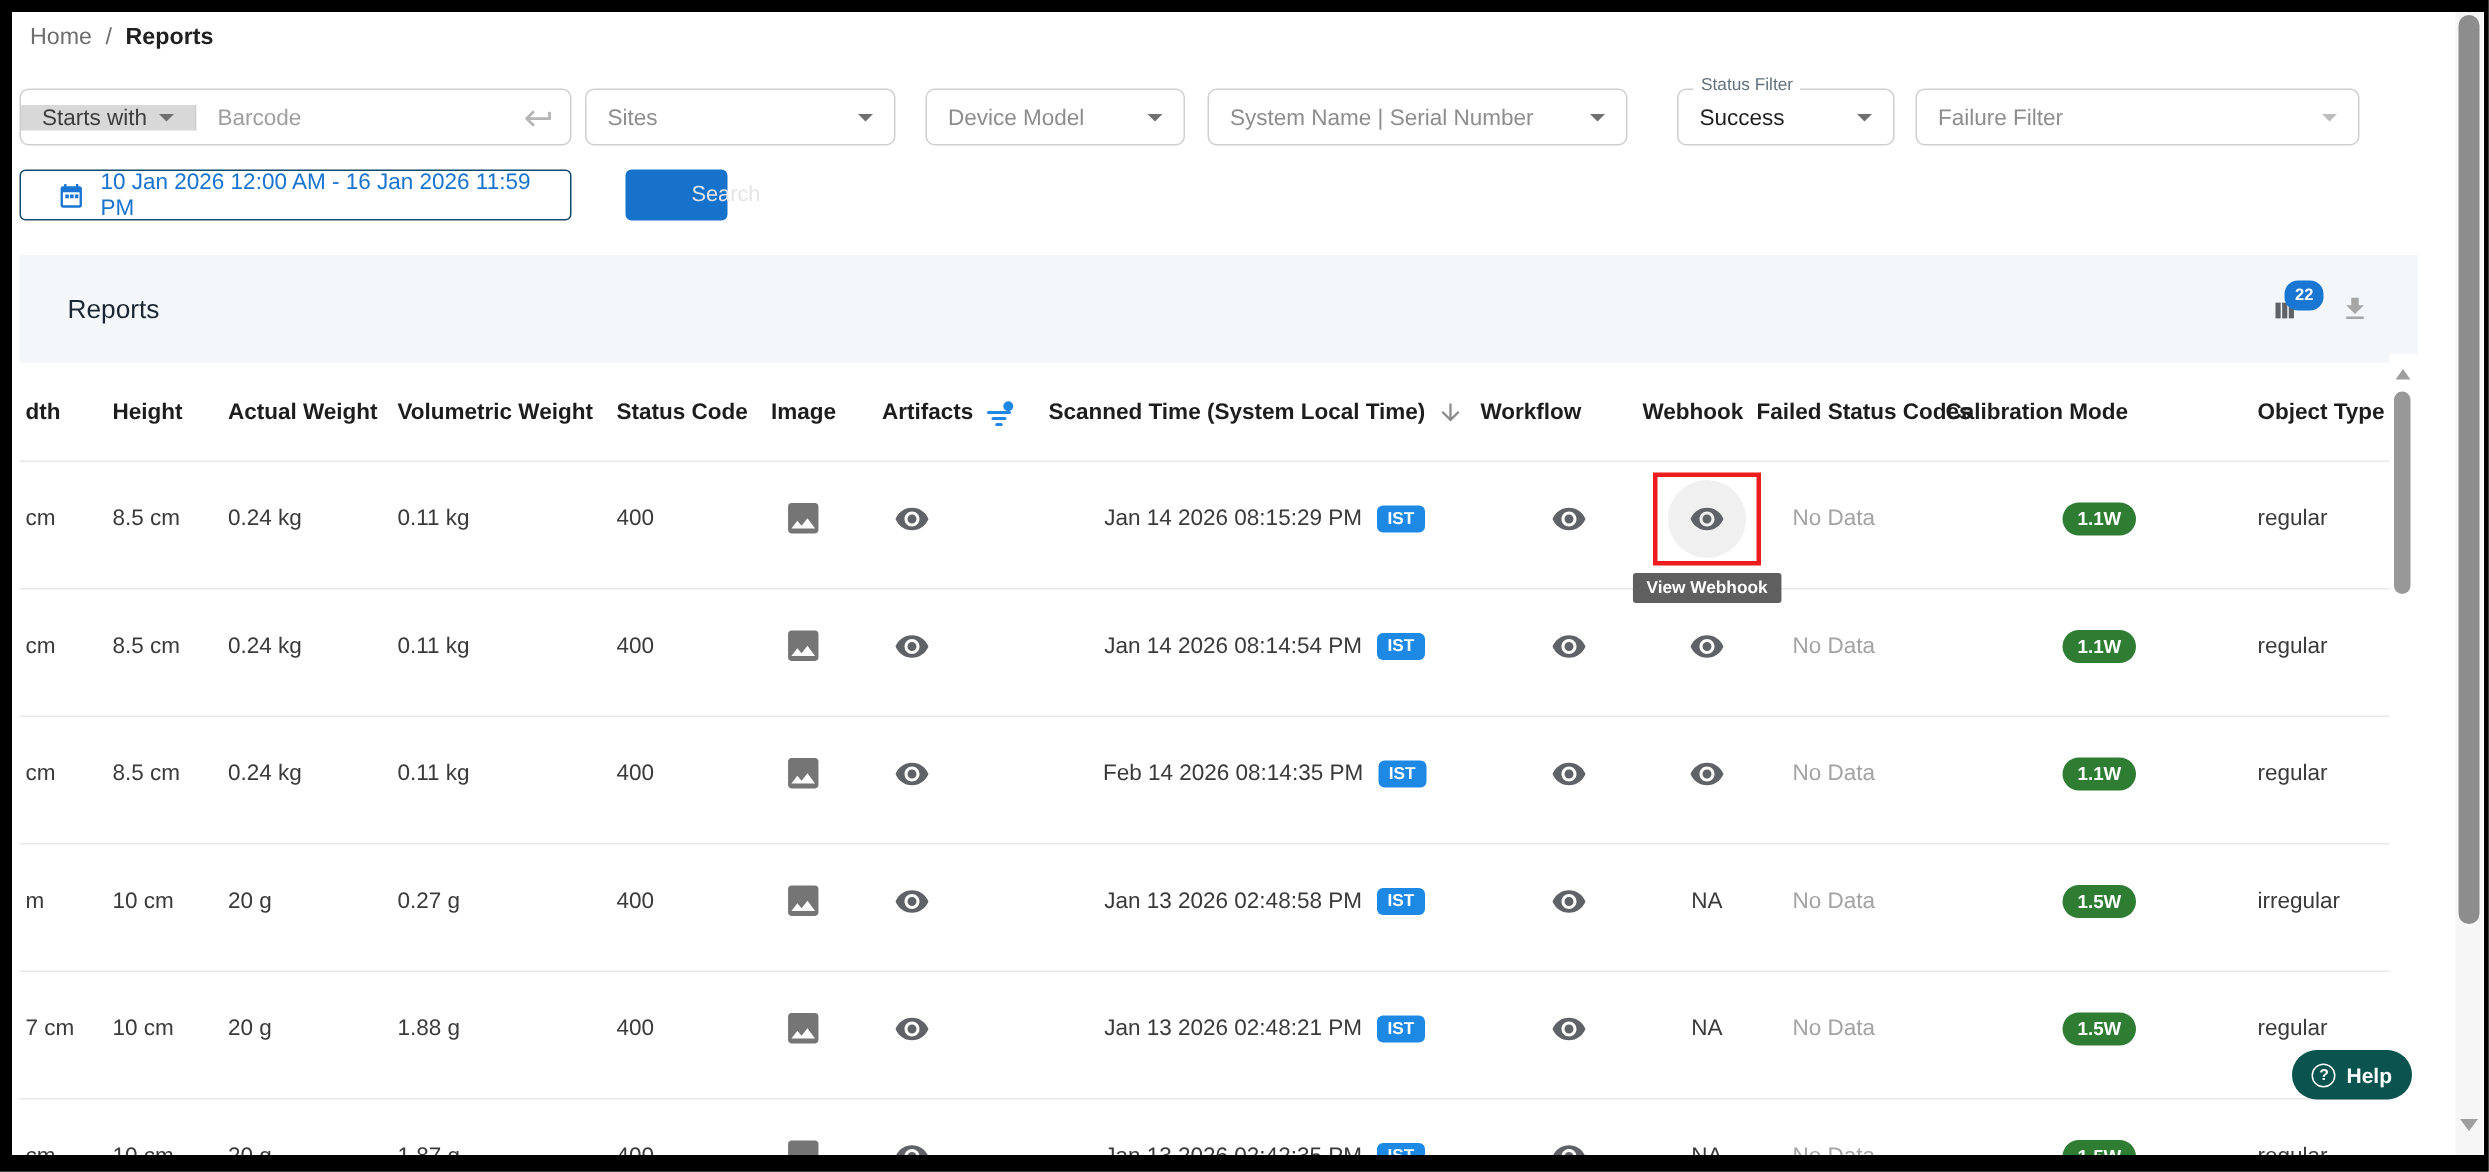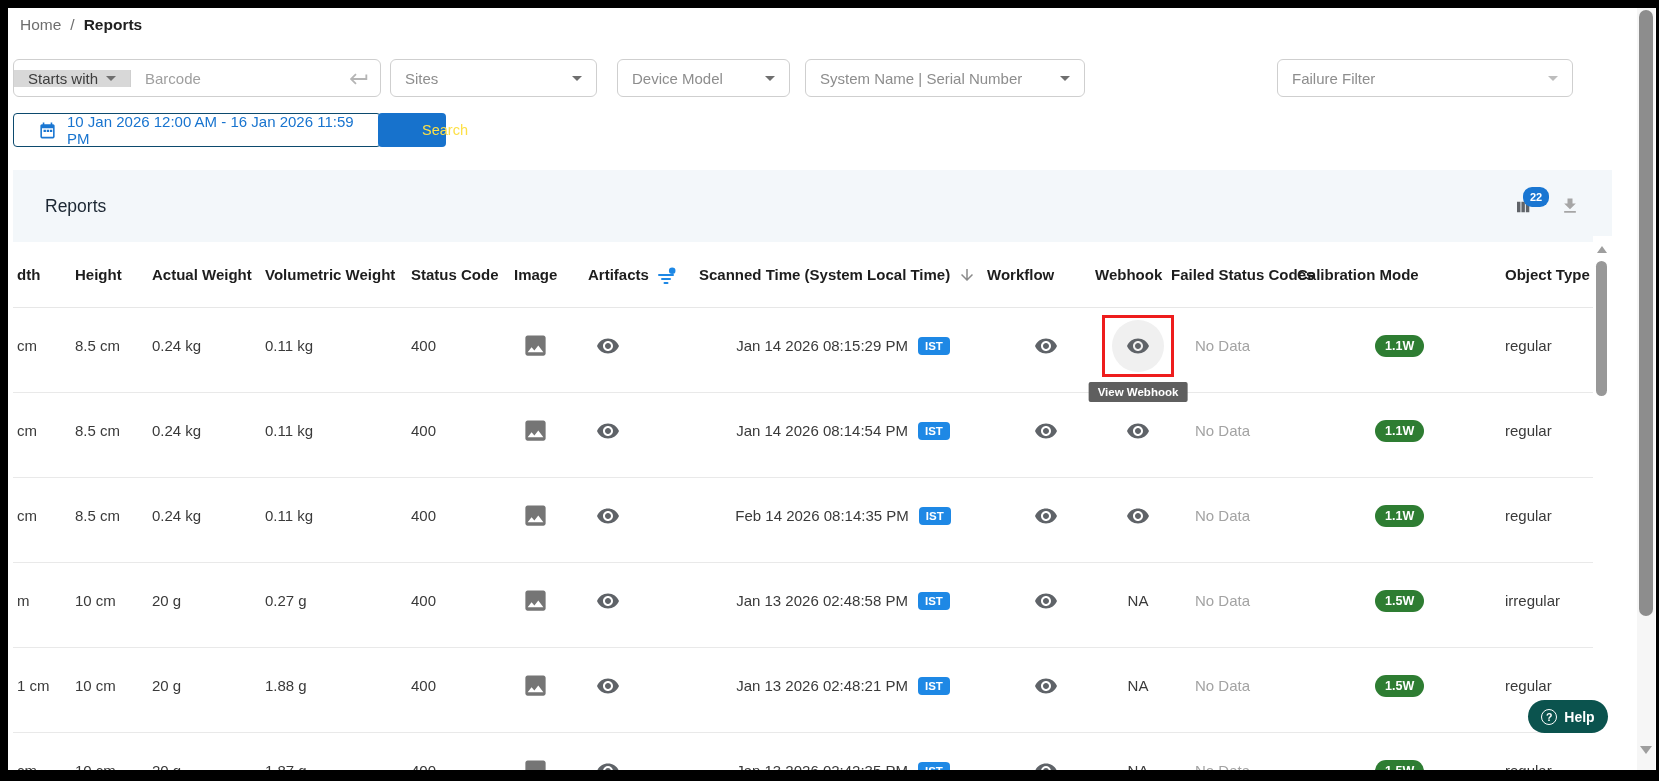--- a/index.html
+++ b/index.html
@@ -25,21 +25,21 @@
   .sel-sites { left:382px; width:207px; }
   .sel-device { left:609px; width:173px; }
   .sel-system { left:797px; width:280px; }
   .sel-status { left:1110px; width:145px; color:#1f1f1f; }
   .sel-failure { left:1269px; width:296px; }
   .float-label { position:absolute; top:-9px; left:10px; background:#fff; padding:0 5px; font-size:11.5px; color:#62717c; }
 
   
   .date-row { position:absolute; top:105px; left:0; height:34px; width:100%; }
   .date-btn { position:absolute; left:5px; width:368px; height:34px; border:1px solid #0c4a6e; border-radius:4px; background:#fff; display:flex; align-items:center; gap:10px; padding:0 12px 0 24px; font-size:15px; color:#1874cf; cursor:pointer; }
-  .search-btn { position:absolute; left:370px; width:68px; height:34px; background:#1772cc; border:0; border-radius:4px; color:#fde047; font-size:14.5px; font-weight:500; font-family:"Liberation Sans",sans-serif; cursor:pointer;padding-left:44px; }
+  .search-btn { position:absolute; left:409px; width:68px; height:34px; background:#1772cc; border:0; border-radius:4px; color:#e5e5e5; font-size:14.5px; font-weight:500; font-family:"Liberation Sans",sans-serif; cursor:pointer;padding-left:44px; }
 
   
   .panel { position:absolute; left:5px; top:162px; width:1599px; height:700px; background:#fff; }
   .panel-header { height:72px; background:#f3f7fa; display:flex; align-items:center; padding:0 20px 0 32px; }
   .panel-title { font-size:17.5px; color:#1c2733; font-weight:500; }
   .panel-actions { margin-left:auto; display:flex; align-items:flex-end; gap:28px; padding-right:12px; }
   .icon-btn { position:relative; cursor:pointer; display:inline-flex; }
   .count-badge { position:absolute; top:-11px; left:9px; background:#1976d2; color:#fff; font-size:11px; font-weight:700; border-radius:9px; padding:4px 7px; }
 
   
@@ -114,20 +114,25 @@
         <span class="caret"></span>
     </div>
     <div class="select-box sel-device">
       <span>Device Model</span>
         <span class="caret"></span>
     </div>
     <div class="select-box sel-system">
       <span>System Name | Serial Number</span>
         <span class="caret"></span>
     </div>
+    <div class="select-box sel-status">
+      <span class="float-label">Status Filter</span>
+      <span>Success</span>
+        <span class="caret"></span>
+    </div>
     <div class="select-box sel-failure">
       <span>Failure Filter</span>
         <span class="caret light"></span>
     </div>
   </div>
 
   <div class="date-row">
     <div class="date-btn">
       <span style="display:inline-flex;">
         <svg viewBox="0 0 24 24" width="19" height="19">
@@ -399,21 +404,21 @@
           </div>
           <div class="cell c-failed_status_codes">
             <span class="no-data">No Data</span>
           </div>
           <div class="cell c-calibration_mode">
             <span class="cal-badge">1.5W</span>
           </div>
           <div class="cell c-object_type">irregular</div>
         </div>
         <div class="t-row">
-          <div class="cell c-width">1 cm</div>
+          <div class="cell c-width">7 cm</div>
           <div class="cell c-height">10 cm</div>
           <div class="cell c-actual_weight">20 g</div>
           <div class="cell c-volumetric_weight">1.88 g</div>
           <div class="cell c-status_code">400</div>
           <div class="cell c-image">
             <span class="eye-btn">
               <svg viewBox="0 0 24 24" width="27" height="27">
                 <path fill="#757575" d="M21 19V5c0-1.1-.9-2-2-2H5c-1.1 0-2 .9-2 2v14c0 1.1.9 2 2 2h14c1.1 0 2-.9 2-2zM8.5 13.5l2.5 3.01L14.5 12l4.5 6H5l3.5-4.5z"></path>
               </svg>
             </span>

